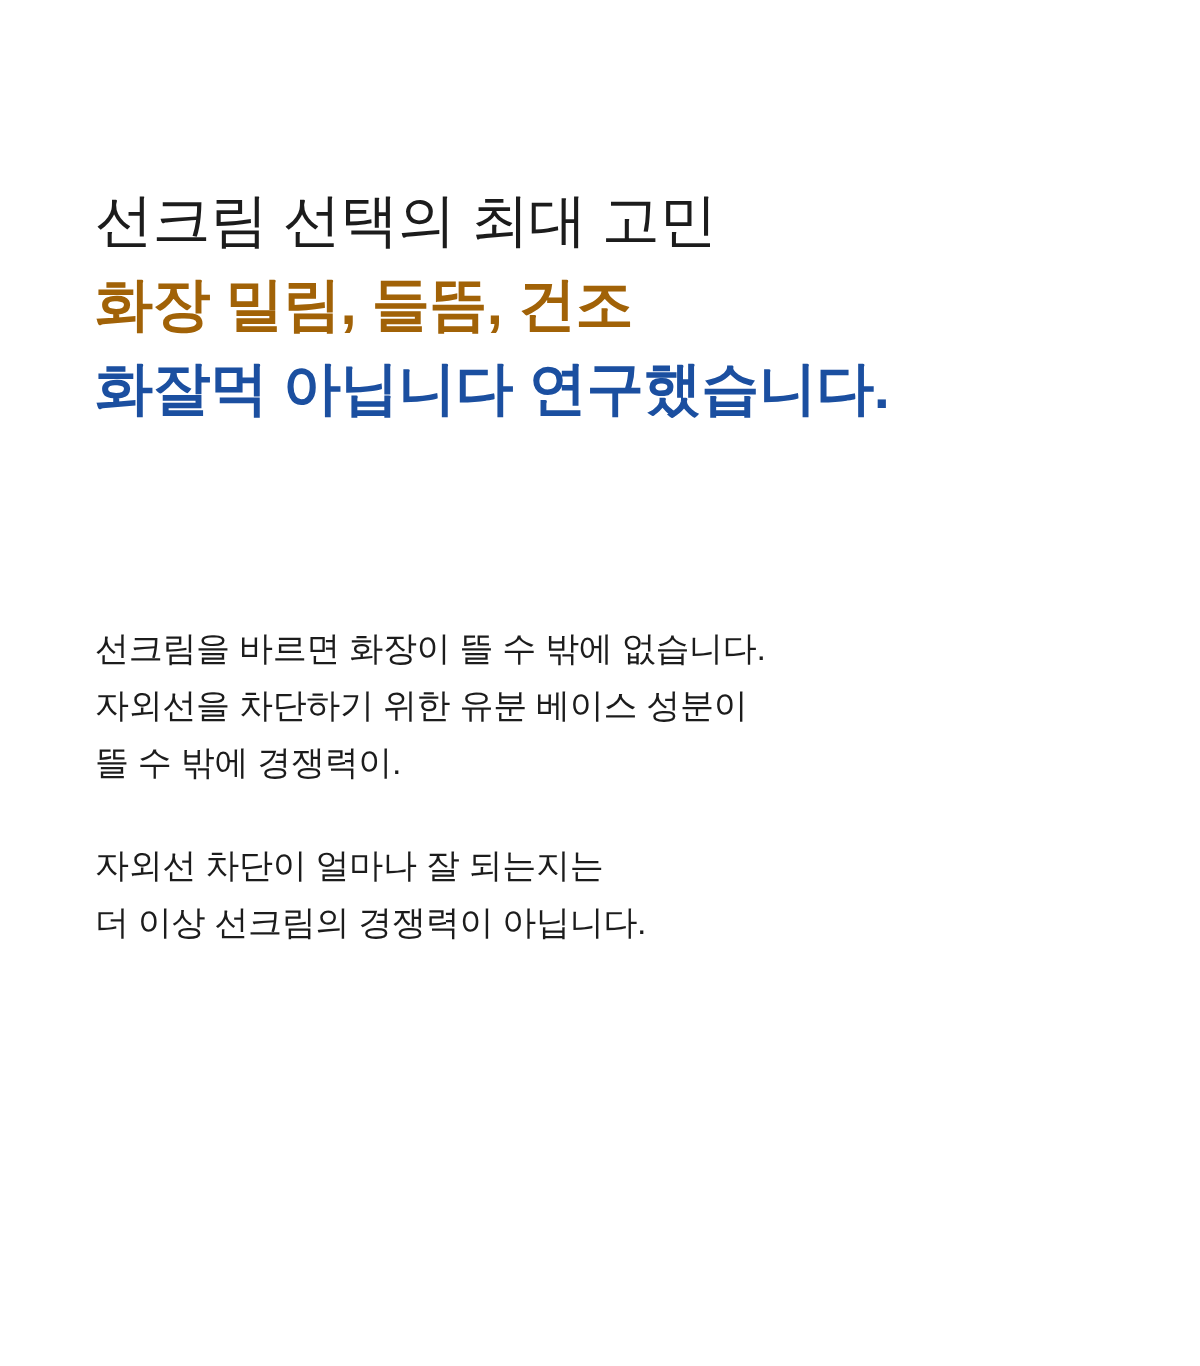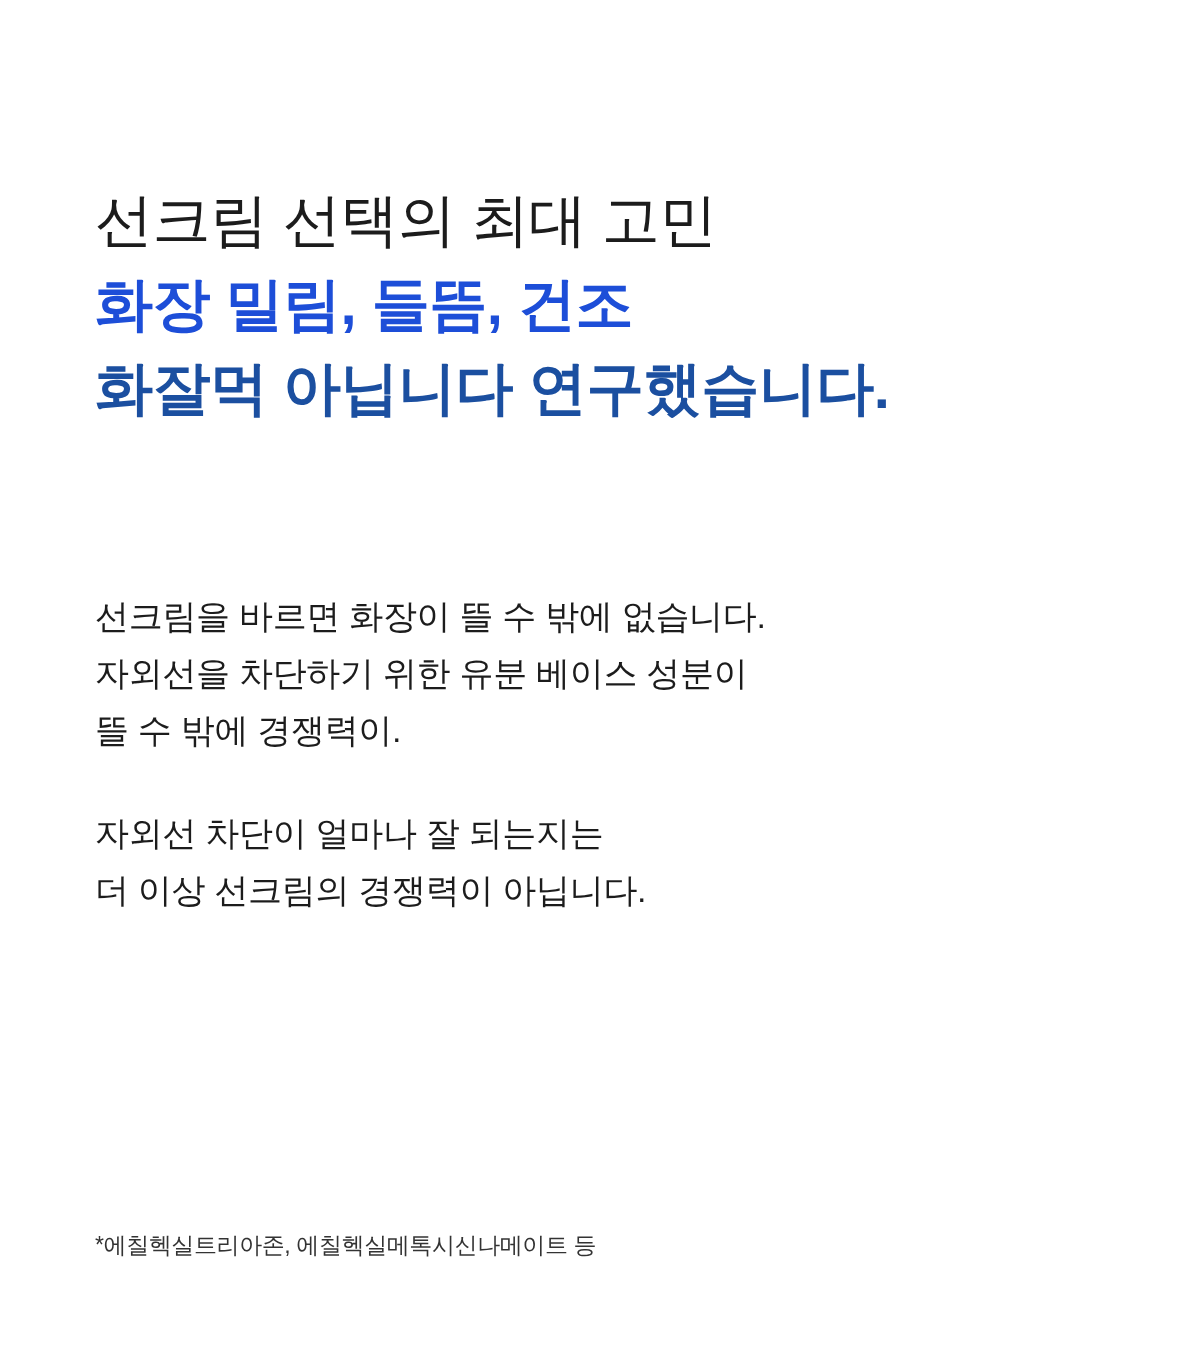--- a/index.html
+++ b/index.html
@@ -37,34 +37,34 @@
   .headline-line-1 {
     font-size: 58px;
     line-height: 84px;
     font-weight: 400;
     color: #1c1c1c;
   }
   .headline-line-2 {
     font-size: 58px;
     line-height: 84px;
     font-weight: 700;
-    color: #1d4ed8;
+    color: #a16207;
   }
   .headline-line-3 {
     font-size: 58px;
     line-height: 84px;
     font-weight: 700;
     color: #1b4fa0;
   }
 
   
   .body-block {
     position: absolute;
     left: 95px;
-    top: 588px;
+    top: 620px;
     width: 1010px;
   }
   .paragraph {
     margin: 0 0 46px 0;
   }
   .paragraph:last-child {
     margin-bottom: 0;
   }
   .body-line {
     display: block;
@@ -109,15 +109,14 @@
       <span class="body-line">뜰 수 밖에 경쟁력이.</span>
     </div>
 
     <div class="paragraph">
       <span class="body-line">자외선 차단이 얼마나 잘 되는지는</span>
       <span class="body-line">더 이상 선크림의 경쟁력이 아닙니다.</span>
     </div>
 
   </div>
 
-  <div class="footnote">*에칠헥실트리아존, 에칠헥실메톡시신나메이트 등</div>
 
 </div>
 
 </body></html>

